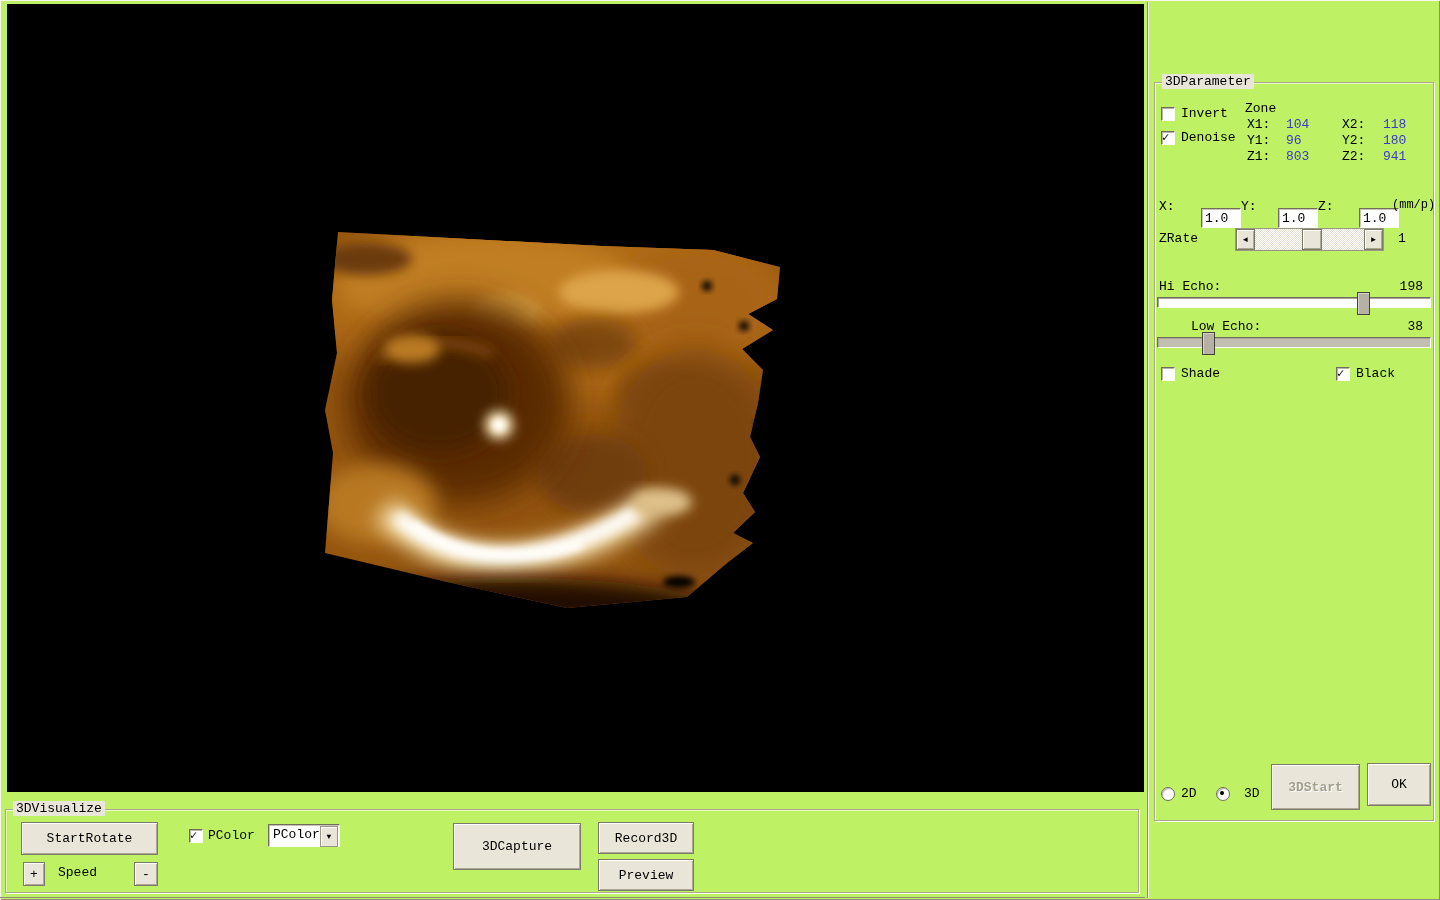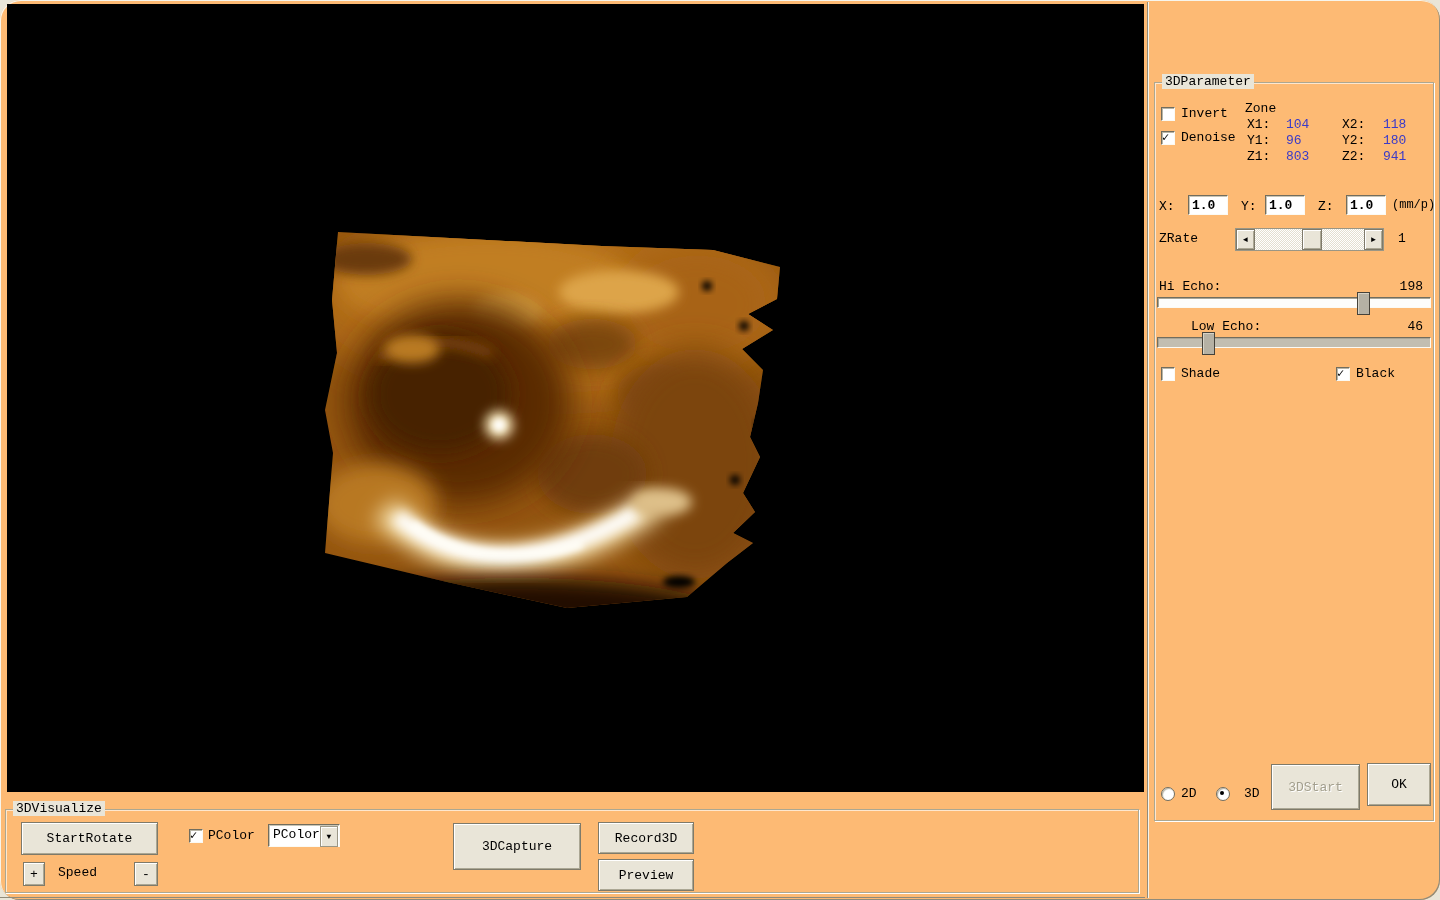--- a/index.html
+++ b/index.html
@@ -2,51 +2,51 @@
 <html><head>
 <meta charset="utf-8">
 <style>
   html,body{margin:0;padding:0;}
   body{
     width:1440px;height:900px;position:relative;overflow:hidden;
     background:#e9e5d8;
     font-family:"Liberation Mono","DejaVu Sans Mono",monospace;
     font-size:13px;color:#000;
   }
-  .window{position:absolute;inset:0;background:#fdba74;
-    box-shadow:inset 1px 1px 0 #f7f5ec, inset -1px -1px 0 #8f8b7b;border-radius:20px;}
+  .window{position:absolute;inset:0;background:#bef264;
+    box-shadow:inset 1px 1px 0 #f7f5ec, inset -1px -1px 0 #8f8b7b;}
   
   .viewport{position:absolute;left:7px;top:4px;width:1137px;height:788px;background:#000;}
   .viewport svg{display:block;width:100%;height:100%;}
   
   .right-panel{position:absolute;left:1147px;top:2px;width:291px;height:896px;
     border-left:1px solid #8f8b7b;box-shadow:inset 1px 0 0 #f7f5ec;}
   .bottom-panel{position:absolute;left:0;top:795px;width:1145px;height:102px;
     border-bottom:1px solid #8f8b7b;}
   .groupbox{position:absolute;border:1px solid #aca791;
     box-shadow:1px 1px 0 #ffffff, inset 1px 1px 0 rgba(255,255,255,.65);}
   .gb-label{position:absolute;top:-9px;left:7px;background:#e9e5d8;padding:0 3px;line-height:15px;}
   
   .lbl{position:absolute;white-space:nowrap;line-height:14px;}
   .val-blue{color:#3a3ac8;text-align:center;}
   .btn{position:absolute;background:#e9e5d8;border:1px solid #7e7a6a;
     box-shadow:inset 1px 1px 0 #ffffff, inset -1px -1px 0 #aba794;
     display:flex;align-items:center;justify-content:center;cursor:pointer;
     font-family:inherit;font-size:13px;color:#000;}
-  .btn.disabled{color:#a39f8e;text-shadow:1px 1px 0 #fff;}
+  .btn.disabled{color:#a39f8e;text-shadow:1px 1px 0 #fff;font-weight:bold;}
   .checkbox{position:absolute;width:12px;height:12px;background:#fff;
     border:1px solid;border-color:#716d5e #fbfaf4 #fbfaf4 #716d5e;
     box-shadow:inset 1px 1px 0 #b9b5a6;}
   .checkbox.on::after{content:"✓";position:absolute;left:0px;top:-2px;font-size:12px;font-weight:bold;}
   .radio{position:absolute;width:12px;height:12px;border-radius:50%;background:#fff;
     border:1px solid #716d5e;box-shadow:inset 1px 1px 1px #b9b5a6;}
   .radio.on::after{content:"";position:absolute;left:3px;top:3px;width:4px;height:4px;border-radius:50%;background:#000;}
   .tb{position:absolute;background:#fff;border:1px solid;
     border-color:#716d5e #fbfaf4 #fbfaf4 #716d5e;box-shadow:inset 1px 1px 0 #c9c5b6;
-    font-family:inherit;font-size:13px;padding:1px 3px;margin:0;font-weight:bold;}
+    font-family:inherit;font-size:13px;padding:1px 3px;margin:13px;}
   
   .track{position:absolute;height:9px;border:1px solid;
     border-color:#716d5e #fbfaf4 #fbfaf4 #716d5e;box-shadow:inset 1px 1px 0 #a9a596;}
   .track.white{background:#fdfdfb;}
   .track.grey{background:#c2beb1;}
   .thumb{position:absolute;top:-6px;width:11px;height:21px;background:#b5b1a4;
     border:1px solid #45423a;box-shadow:inset 1px 1px 0 #d7d3c6;cursor:pointer;}
   
   .scrollbar{position:absolute;height:21px;
     background:conic-gradient(#ffffff 25%,#e3dfd0 0 50%,#ffffff 0 75%,#e3dfd0 0) 0 0/2px 2px;
@@ -165,21 +165,21 @@
       </div>
       <span class="lbl" style="left:243px;top:149px;">1</span>
 
       <span class="lbl" style="left:4px;top:197px;">Hi Echo:</span>
       <span class="lbl" style="left:220px;top:197px;width:48px;text-align:right;">198</span>
       <div class="track white" style="left:2px;top:214px;width:272px;">
         <span class="thumb" style="left: 73%;"></span>
       </div>
 
       <span class="lbl" style="left:4px;top:237px;margin-left:32px;">Low Echo:</span>
-      <span class="lbl" style="left:220px;top:237px;width:48px;text-align:right;">46</span>
+      <span class="lbl" style="left:220px;top:237px;width:48px;text-align:right;">38</span>
       <div class="track grey" style="left:2px;top:254px;width:272px;">
         <span class="thumb" style="left: 16%;"></span>
       </div>
 
       <span class="checkbox" style="left:6px;top:284px;"></span>
       <span class="lbl" style="left:26px;top:284px;">Shade</span>
       <span class="checkbox on" style="left:181px;top:284px;"></span>
       <span class="lbl" style="left:201px;top:284px;">Black</span>
 
       <span class="radio" style="left:6px;top:704px;"></span>

